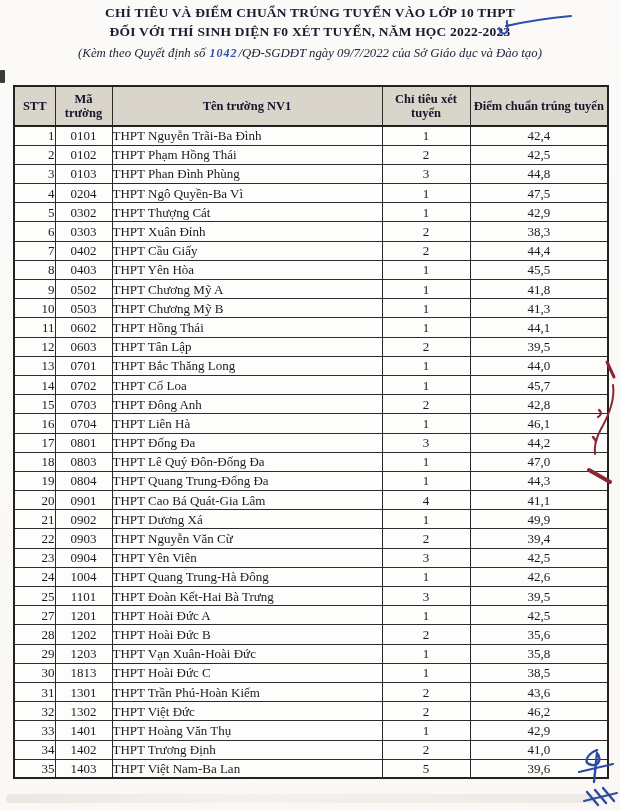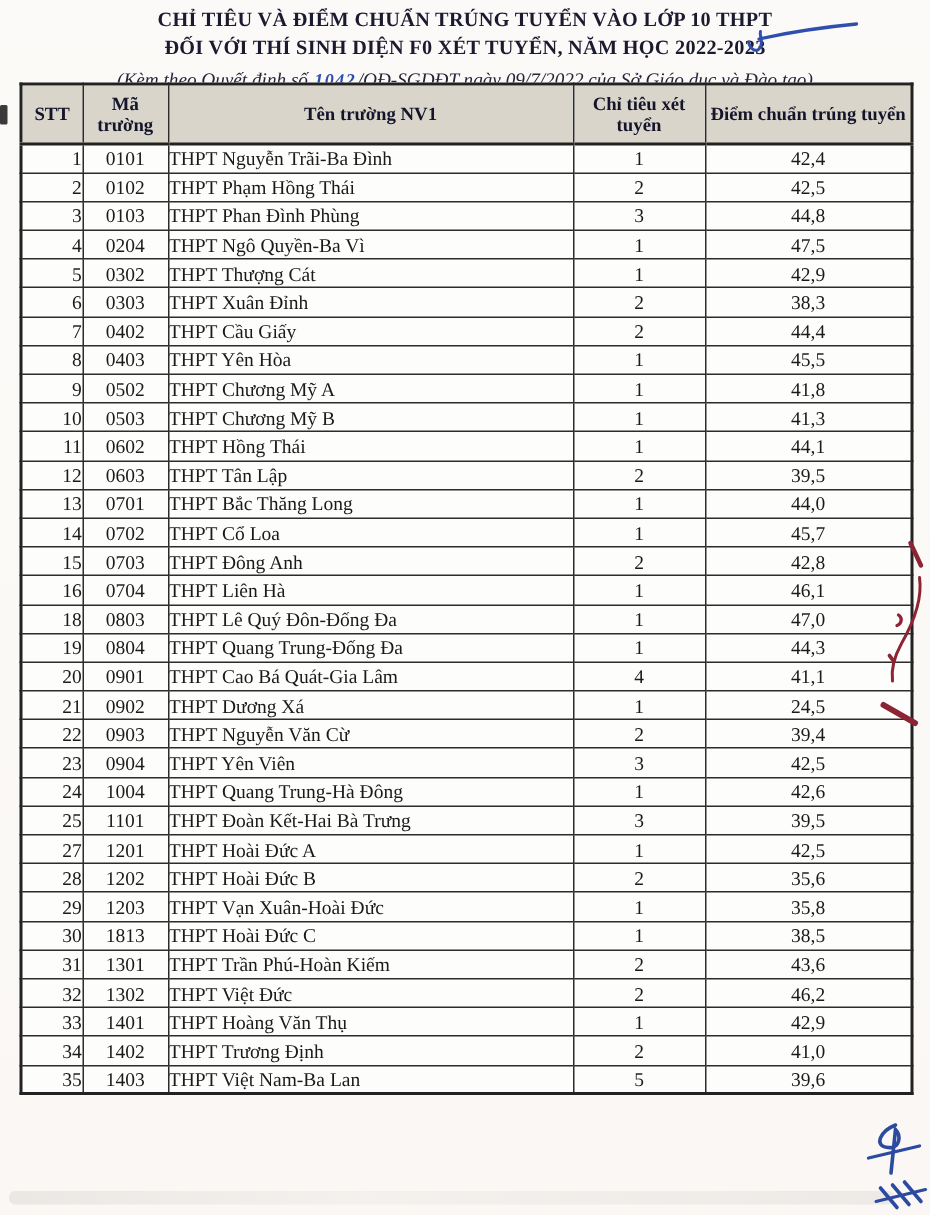--- a/index.html
+++ b/index.html
@@ -24,21 +24,21 @@
   .subtitle{
     margin-top:4px;font-style:italic;font-size:12.8px;line-height:17px;
     color:#23233a;
   }
   .hand-blue{
     font-style:italic;font-weight:bold;color:#2f4fae;
     font-size:12px;letter-spacing:1px;padding:0 1px;
   }
   .tick-svg{position:absolute;left:492px;top:13px;z-index:3;}
   table.admission{
-    position:absolute;left:13px;top:55px;width:594px;
+    position:absolute;left:13px;top:85px;width:594px;
     border-collapse:collapse;table-layout:fixed;
     background:#fdfdfc;
   }
   table.admission td, table.admission th{
     border:1px solid #2b2b2b;
     font-size:13px;color:#1a1a1a;
     overflow:hidden;white-space:nowrap;
     padding:0;
   }
   table.admission{border:2px solid #222;}
@@ -207,20 +207,27 @@
           <td class="col4">42,8</td>
         </tr>
         <tr>
           <td class="col0">16</td>
           <td class="col1">0704</td>
           <td class="col2">THPT Liên Hà</td>
           <td class="col3">1</td>
           <td class="col4">46,1</td>
         </tr>
         <tr>
+          <td class="col0">17</td>
+          <td class="col1">0801</td>
+          <td class="col2">THPT Đống Đa</td>
+          <td class="col3">3</td>
+          <td class="col4">44,2</td>
+        </tr>
+        <tr>
           <td class="col0">18</td>
           <td class="col1">0803</td>
           <td class="col2">THPT Lê Quý Đôn-Đống Đa</td>
           <td class="col3">1</td>
           <td class="col4">47,0</td>
         </tr>
         <tr>
           <td class="col0">19</td>
           <td class="col1">0804</td>
           <td class="col2">THPT Quang Trung-Đống Đa</td>
@@ -232,21 +239,21 @@
           <td class="col1">0901</td>
           <td class="col2">THPT Cao Bá Quát-Gia Lâm</td>
           <td class="col3">4</td>
           <td class="col4">41,1</td>
         </tr>
         <tr>
           <td class="col0">21</td>
           <td class="col1">0902</td>
           <td class="col2">THPT Dương Xá</td>
           <td class="col3">1</td>
-          <td class="col4">24,5</td>
+          <td class="col4">49,9</td>
         </tr>
         <tr>
           <td class="col0">22</td>
           <td class="col1">0903</td>
           <td class="col2">THPT Nguyễn Văn Cừ</td>
           <td class="col3">2</td>
           <td class="col4">39,4</td>
         </tr>
         <tr>
           <td class="col0">23</td>

